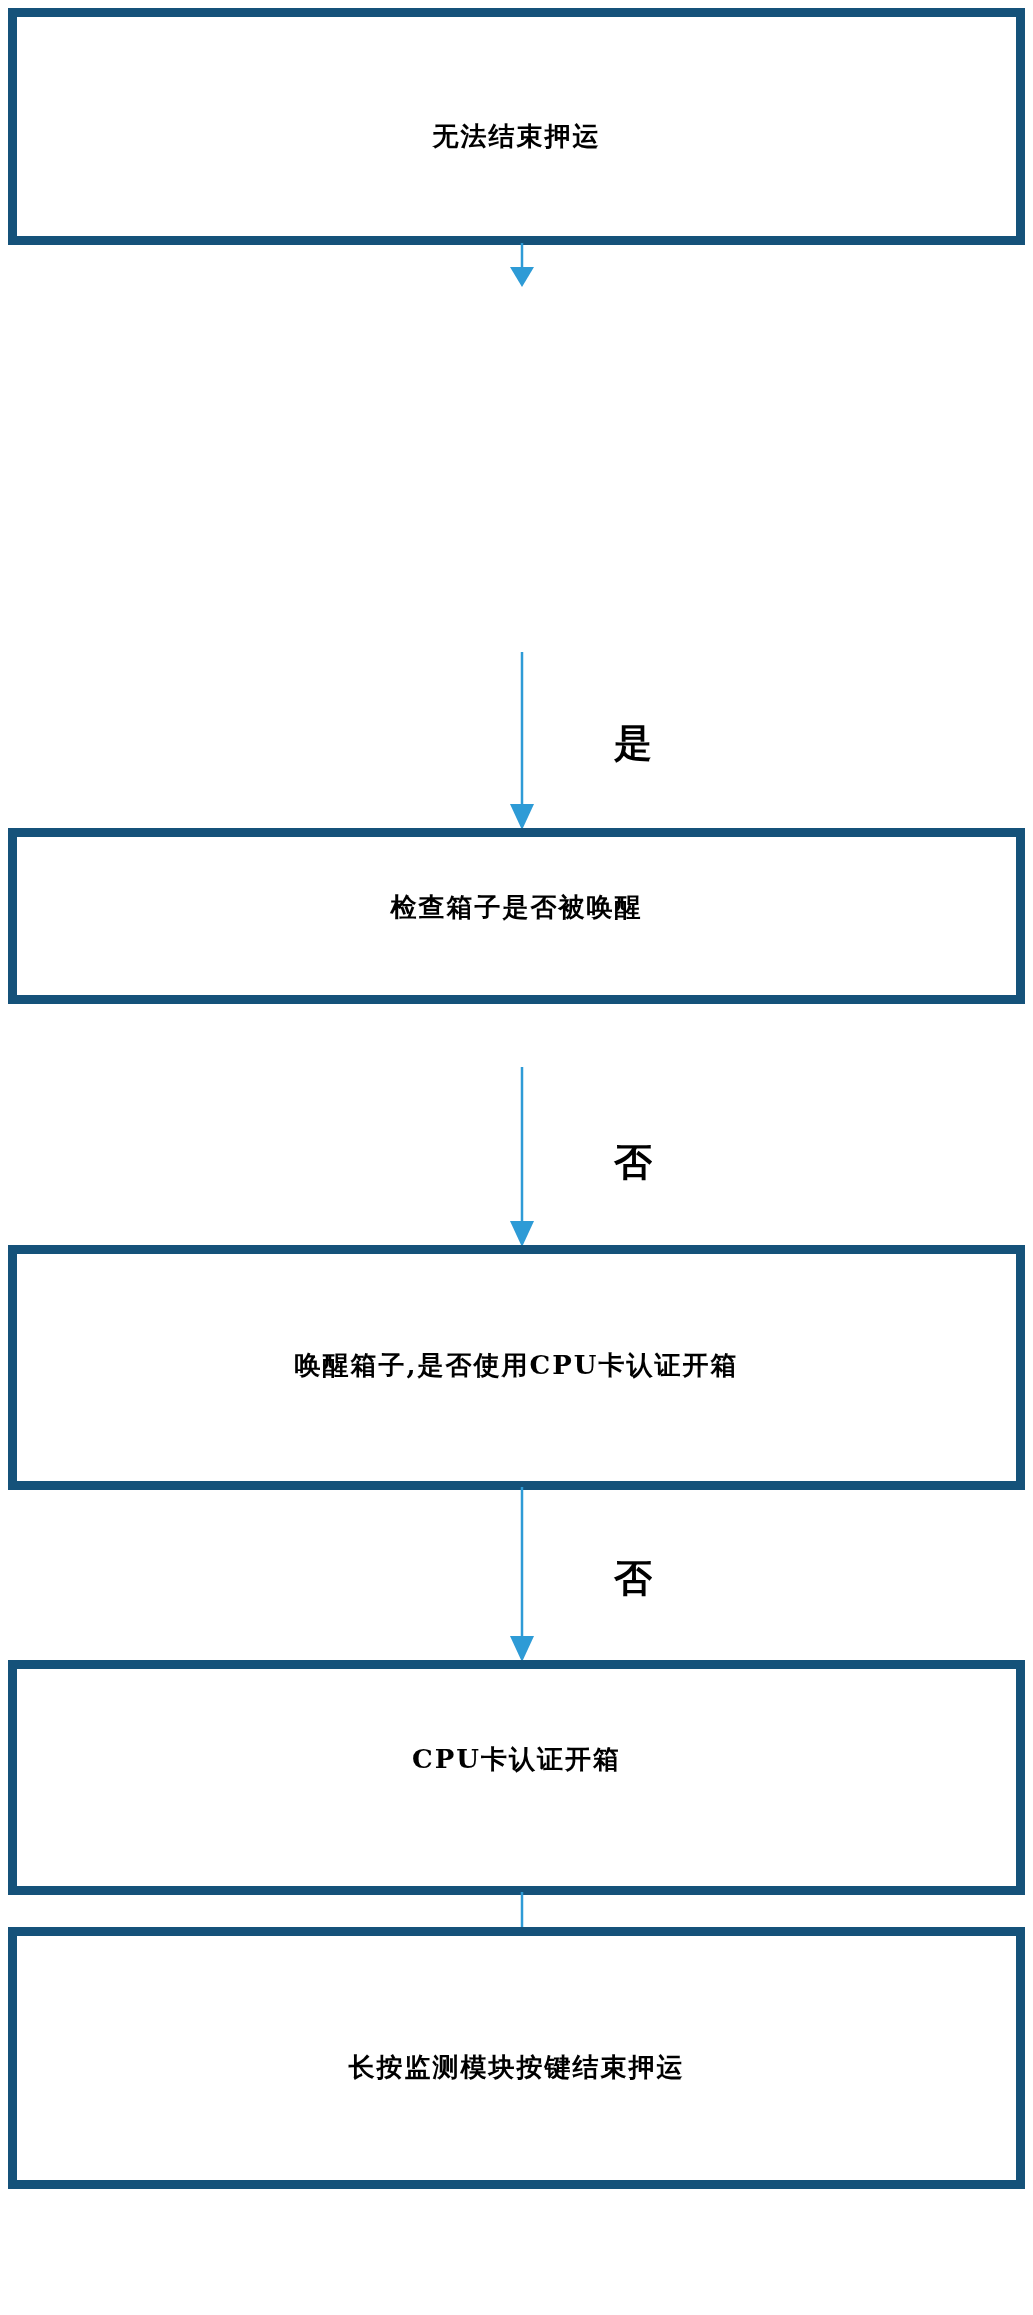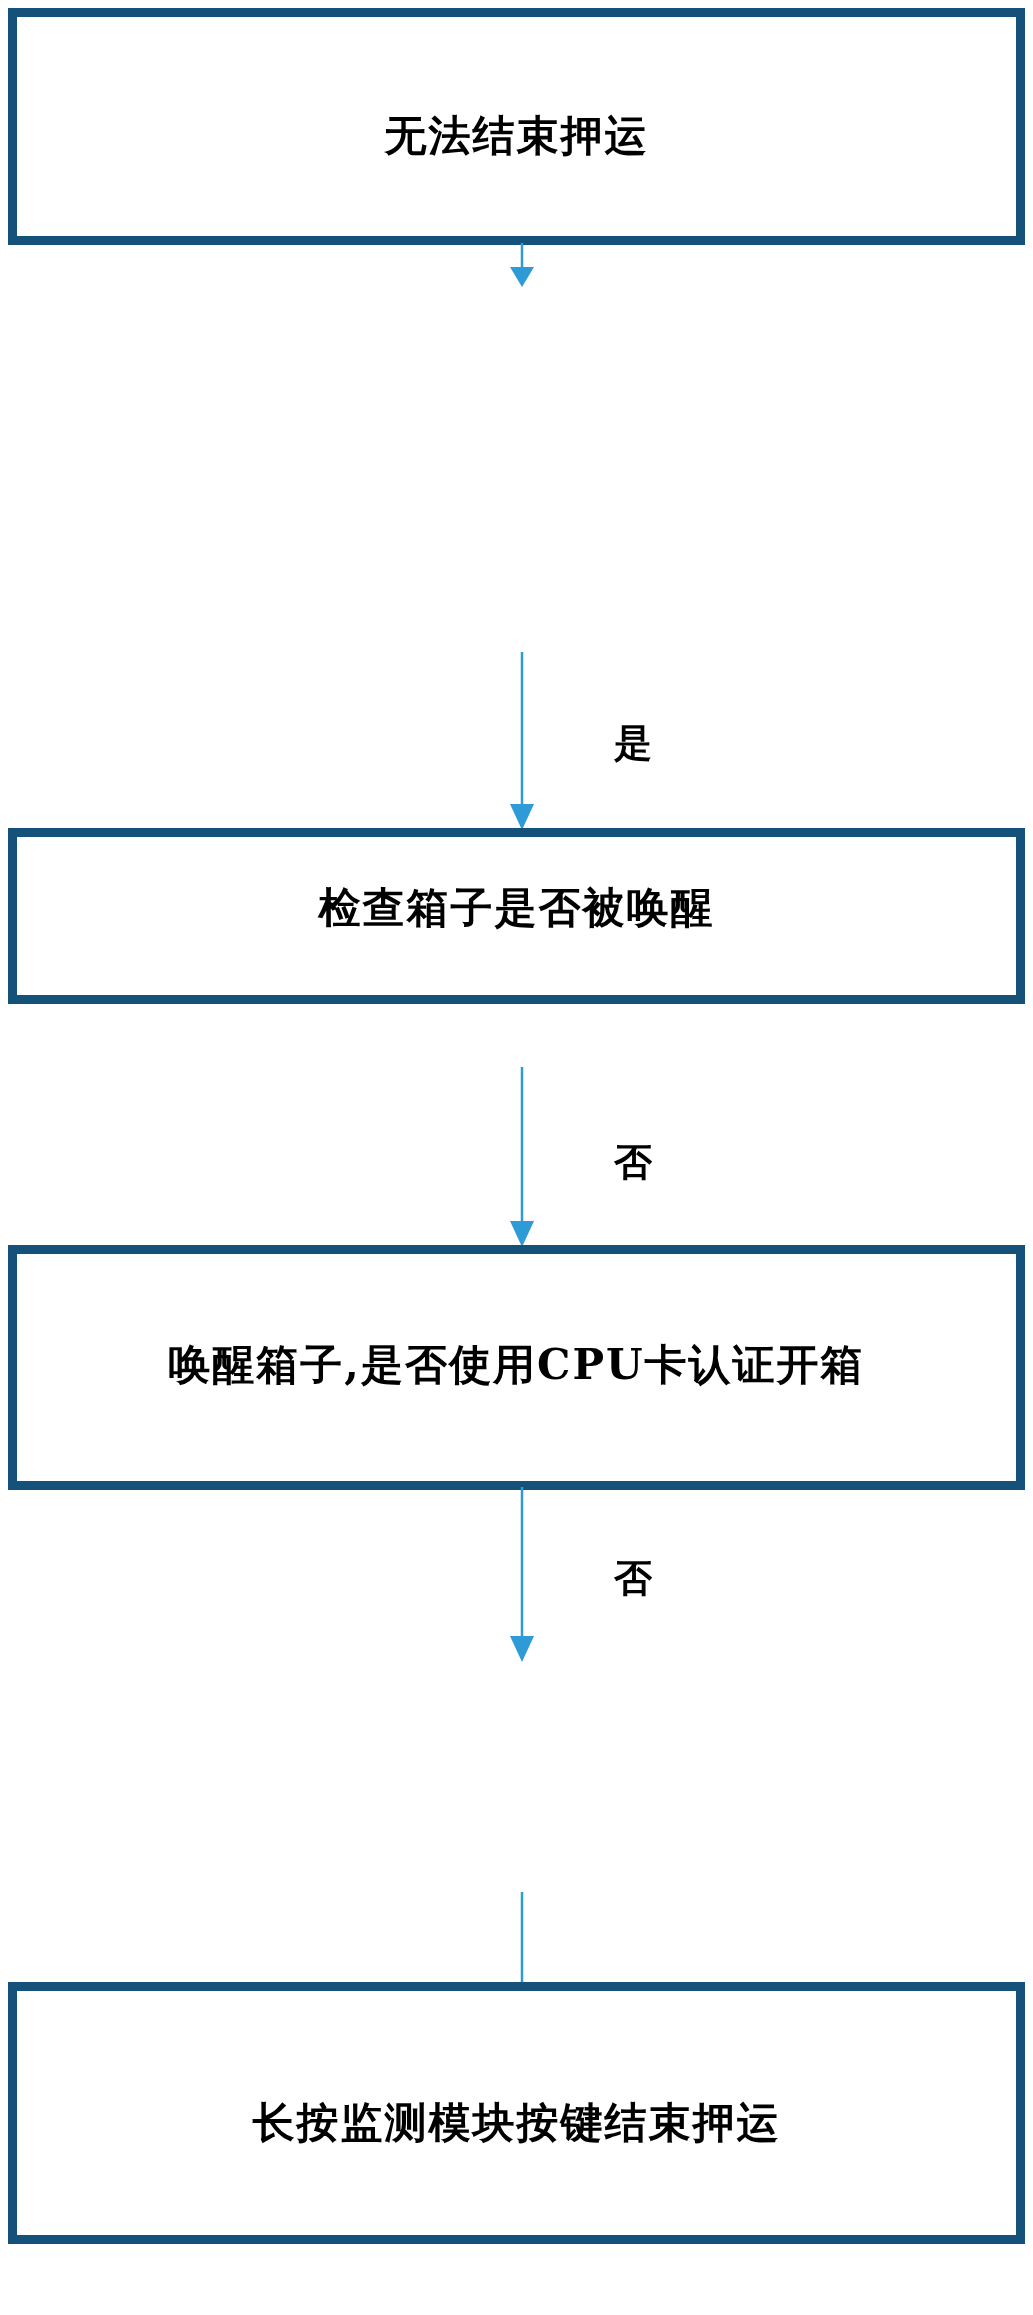--- a/index.html
+++ b/index.html
@@ -25,39 +25,39 @@
     background: #ffffff;
     border: 9px solid #15527A;
     display: flex;
     align-items: center;
     justify-content: center;
     text-align: center;
   }
   .node-label {
     font-family: "DejaVu Serif", "Liberation Serif", serif;
     font-weight: bold;
-    font-size: 42px;
+    font-size: 26px;
     line-height: 1.2;
     color: #000000;
     letter-spacing: 2px;
     padding: 0 18px;
     white-space: nowrap;
   }
   
   .n1 { top: 8px;    height: 237px; }
   .n1 .node-label { position: relative; top: 10px; }
   .n2 { top: 283px;  height: 372px; }
   .n2 .node-label { position: relative; top: -12px; }
   .n3 { top: 828px;  height: 176px; }
   .n3 .node-label { position: relative; top: -8px; }
   .n4 { top: 1245px; height: 245px; }
   .n4 .node-label { position: relative; top: -2px; }
   .n5 { top: 1660px; height: 235px; }
   .n5 .node-label { position: relative; top: -18px; }
-  .n6 { top: 1982px; height: 262px; }
+  .n6 { top: 1927px; height: 262px; }
   .n6 .node-label { position: relative; top: 10px; }
 
   
   .edge {
     position: absolute;
     left: 0;
     width: 1033px;
     pointer-events: none;
   }
   .edge svg {
@@ -125,20 +125,23 @@
   </div>
 
   <div class="edge e4">
     <svg width="1033" height="177" viewBox="0 0 1033 177" aria-hidden="true">
       <line x1="522" y1="0" x2="522" y2="153" stroke="#2E9BD6" stroke-width="2.5"></line>
       <polygon points="510,149 534,149 522,175" fill="#2E9BD6"></polygon>
     </svg>
     <span class="edge-label">否</span>
   </div>
 
+  <div class="node n5">
+    <span class="node-label">CPU卡认证开箱</span>
+  </div>
 
   <div class="edge e5">
     <svg width="1033" height="157" viewBox="0 0 1033 157" aria-hidden="true">
       <line x1="522" y1="0" x2="522" y2="133" stroke="#2E9BD6" stroke-width="2.5"></line>
       <polygon points="510,129 534,129 522,155" fill="#2E9BD6"></polygon>
     </svg>
   </div>
 
   <div class="node n6">
     <span class="node-label">长按监测模块按键结束押运</span>

